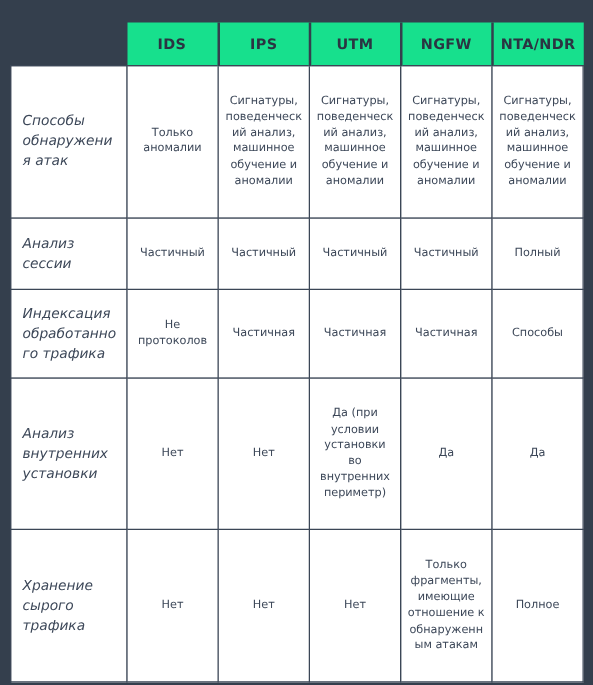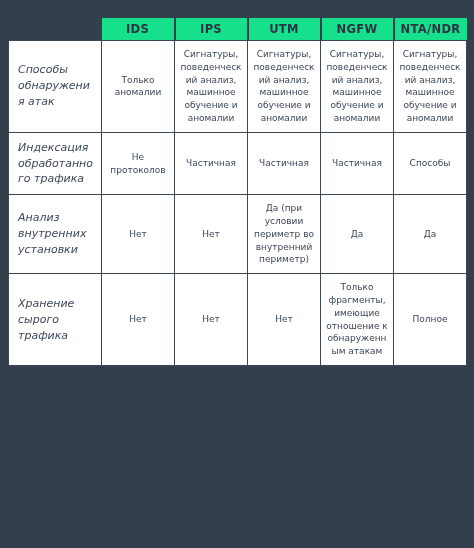--- a/index.html
+++ b/index.html
@@ -42,37 +42,37 @@
   }
   thead th.corner {
     background: transparent;
   }
   thead th.hcell {
     background: #17e08d;
     color: #2b3442;
     font-size: 11.5px;
     font-weight: bold;
     letter-spacing: 0.3px;
-    height: 22px;
+    height: 34px;
     vertical-align: middle;
     text-align: center;
     border-left: 2px solid #343f4d;
     border-right: 0;
   }
   thead th.hcell.first { border-left: 0; }
 
   tbody td {
     background: #ffffff;
     border: 1px solid #3b4656;
     color: #3c4758;
     font-size: 9px;
     line-height: 1.42;
     text-align: center;
     vertical-align: middle;
-    padding: 7px 5px;
+    padding: 22px 5px;
     box-sizing: border-box;
     word-wrap: break-word;
   }
   tbody td.rowlabel {
     text-align: left;
     font-style: italic;
     font-size: 11px;
     line-height: 1.45;
     padding: 7px 6px 7px 9px;
     color: #3c4758;
@@ -112,33 +112,41 @@
       </thead>
       <tbody>
         <tr class="r0">
           <td class="rowlabel">Способы обнаружения атак</td>
           <td>Только аномалии</td>
           <td>Сигнатуры, поведенческий анализ, машинное обучение и аномалии</td>
           <td>Сигнатуры, поведенческий анализ, машинное обучение и аномалии</td>
           <td>Сигнатуры, поведенческий анализ, машинное обучение и аномалии</td>
           <td>Сигнатуры, поведенческий анализ, машинное обучение и аномалии</td>
         </tr>
+        <tr class="r4">
+          <td class="rowlabel">Анализ сессии</td>
+          <td>Частичный</td>
+          <td>Частичный</td>
+          <td>Частичный</td>
+          <td>Частичный</td>
+          <td>Полный</td>
+        </tr>
         <tr class="r5">
           <td class="rowlabel">Индексация обработанного трафика</td>
           <td>Не протоколов</td>
           <td>Частичная</td>
           <td>Частичная</td>
           <td>Частичная</td>
           <td>Способы</td>
         </tr>
         <tr class="r6">
           <td class="rowlabel">Анализ внутренних установки</td>
           <td>Нет</td>
           <td>Нет</td>
-          <td>Да (при условии периметр во внутренний периметр)</td>
+          <td>Да (при условии установки во внутренних периметр)</td>
           <td>Да</td>
           <td>Да</td>
         </tr>
         <tr class="r7">
           <td class="rowlabel">Хранение сырого трафика</td>
           <td>Нет</td>
           <td>Нет</td>
           <td>Нет</td>
           <td>Только фрагменты, имеющие отношение к обнаруженным атакам</td>
           <td>Полное</td>

